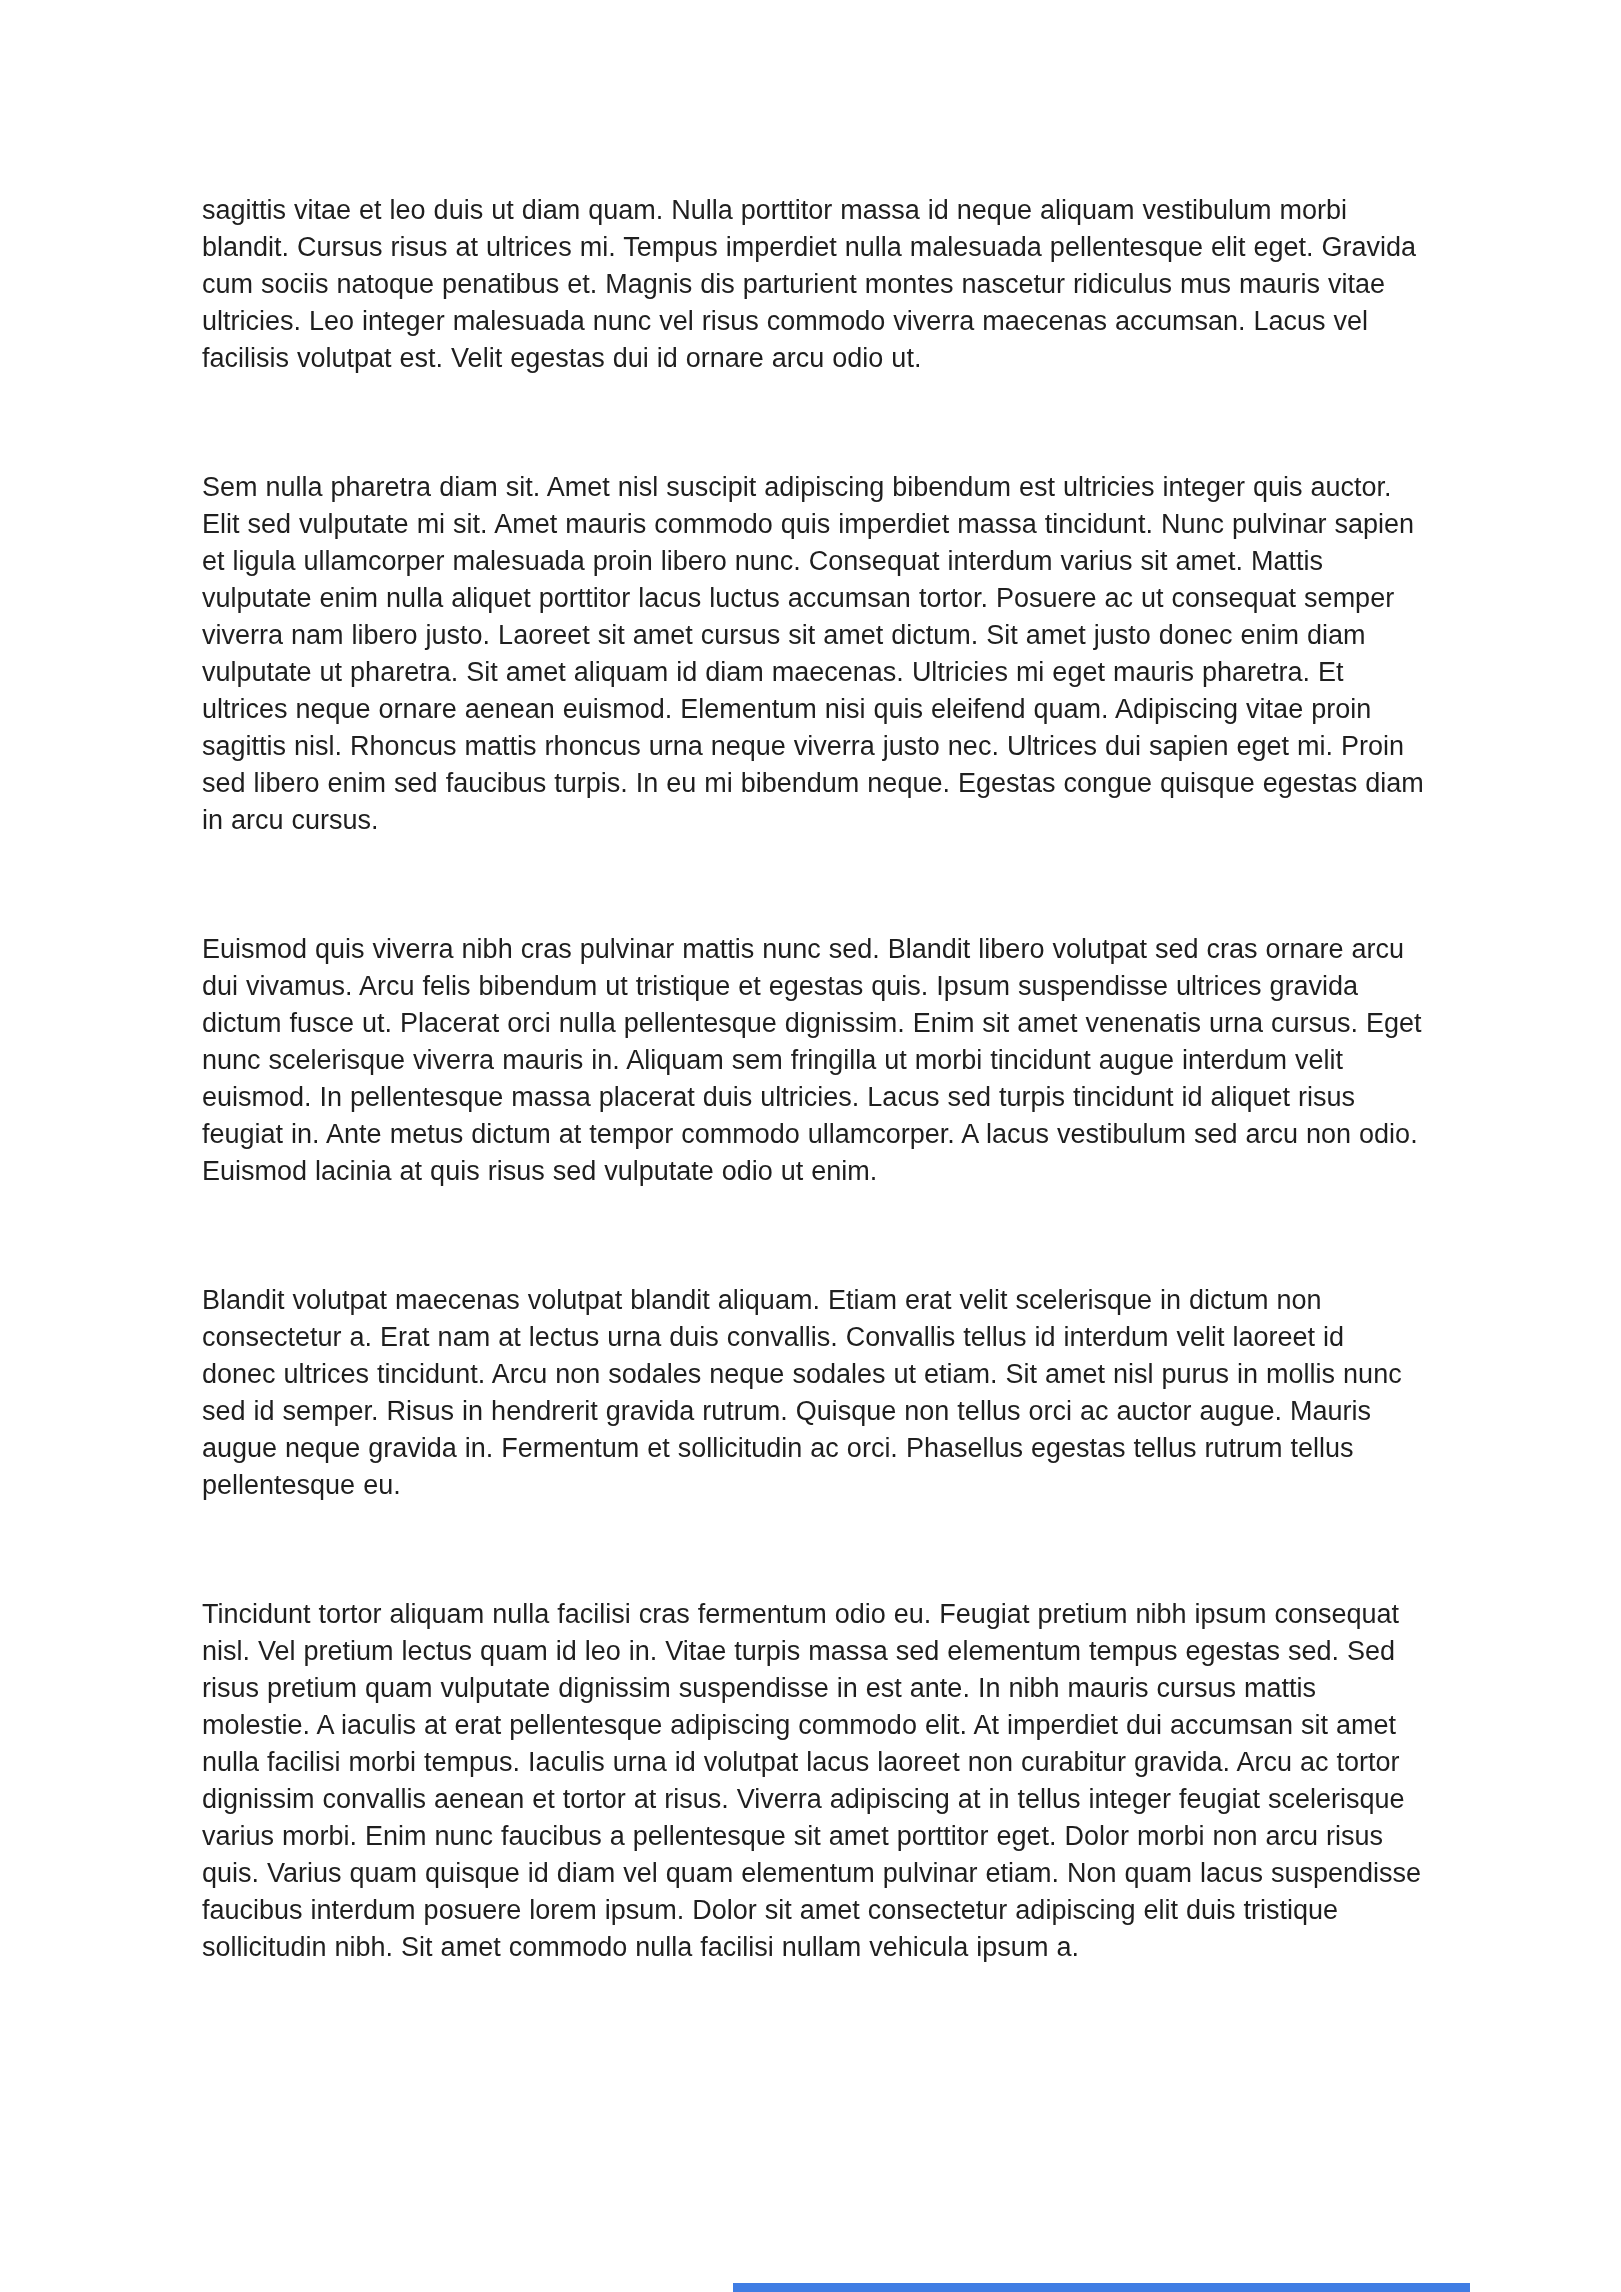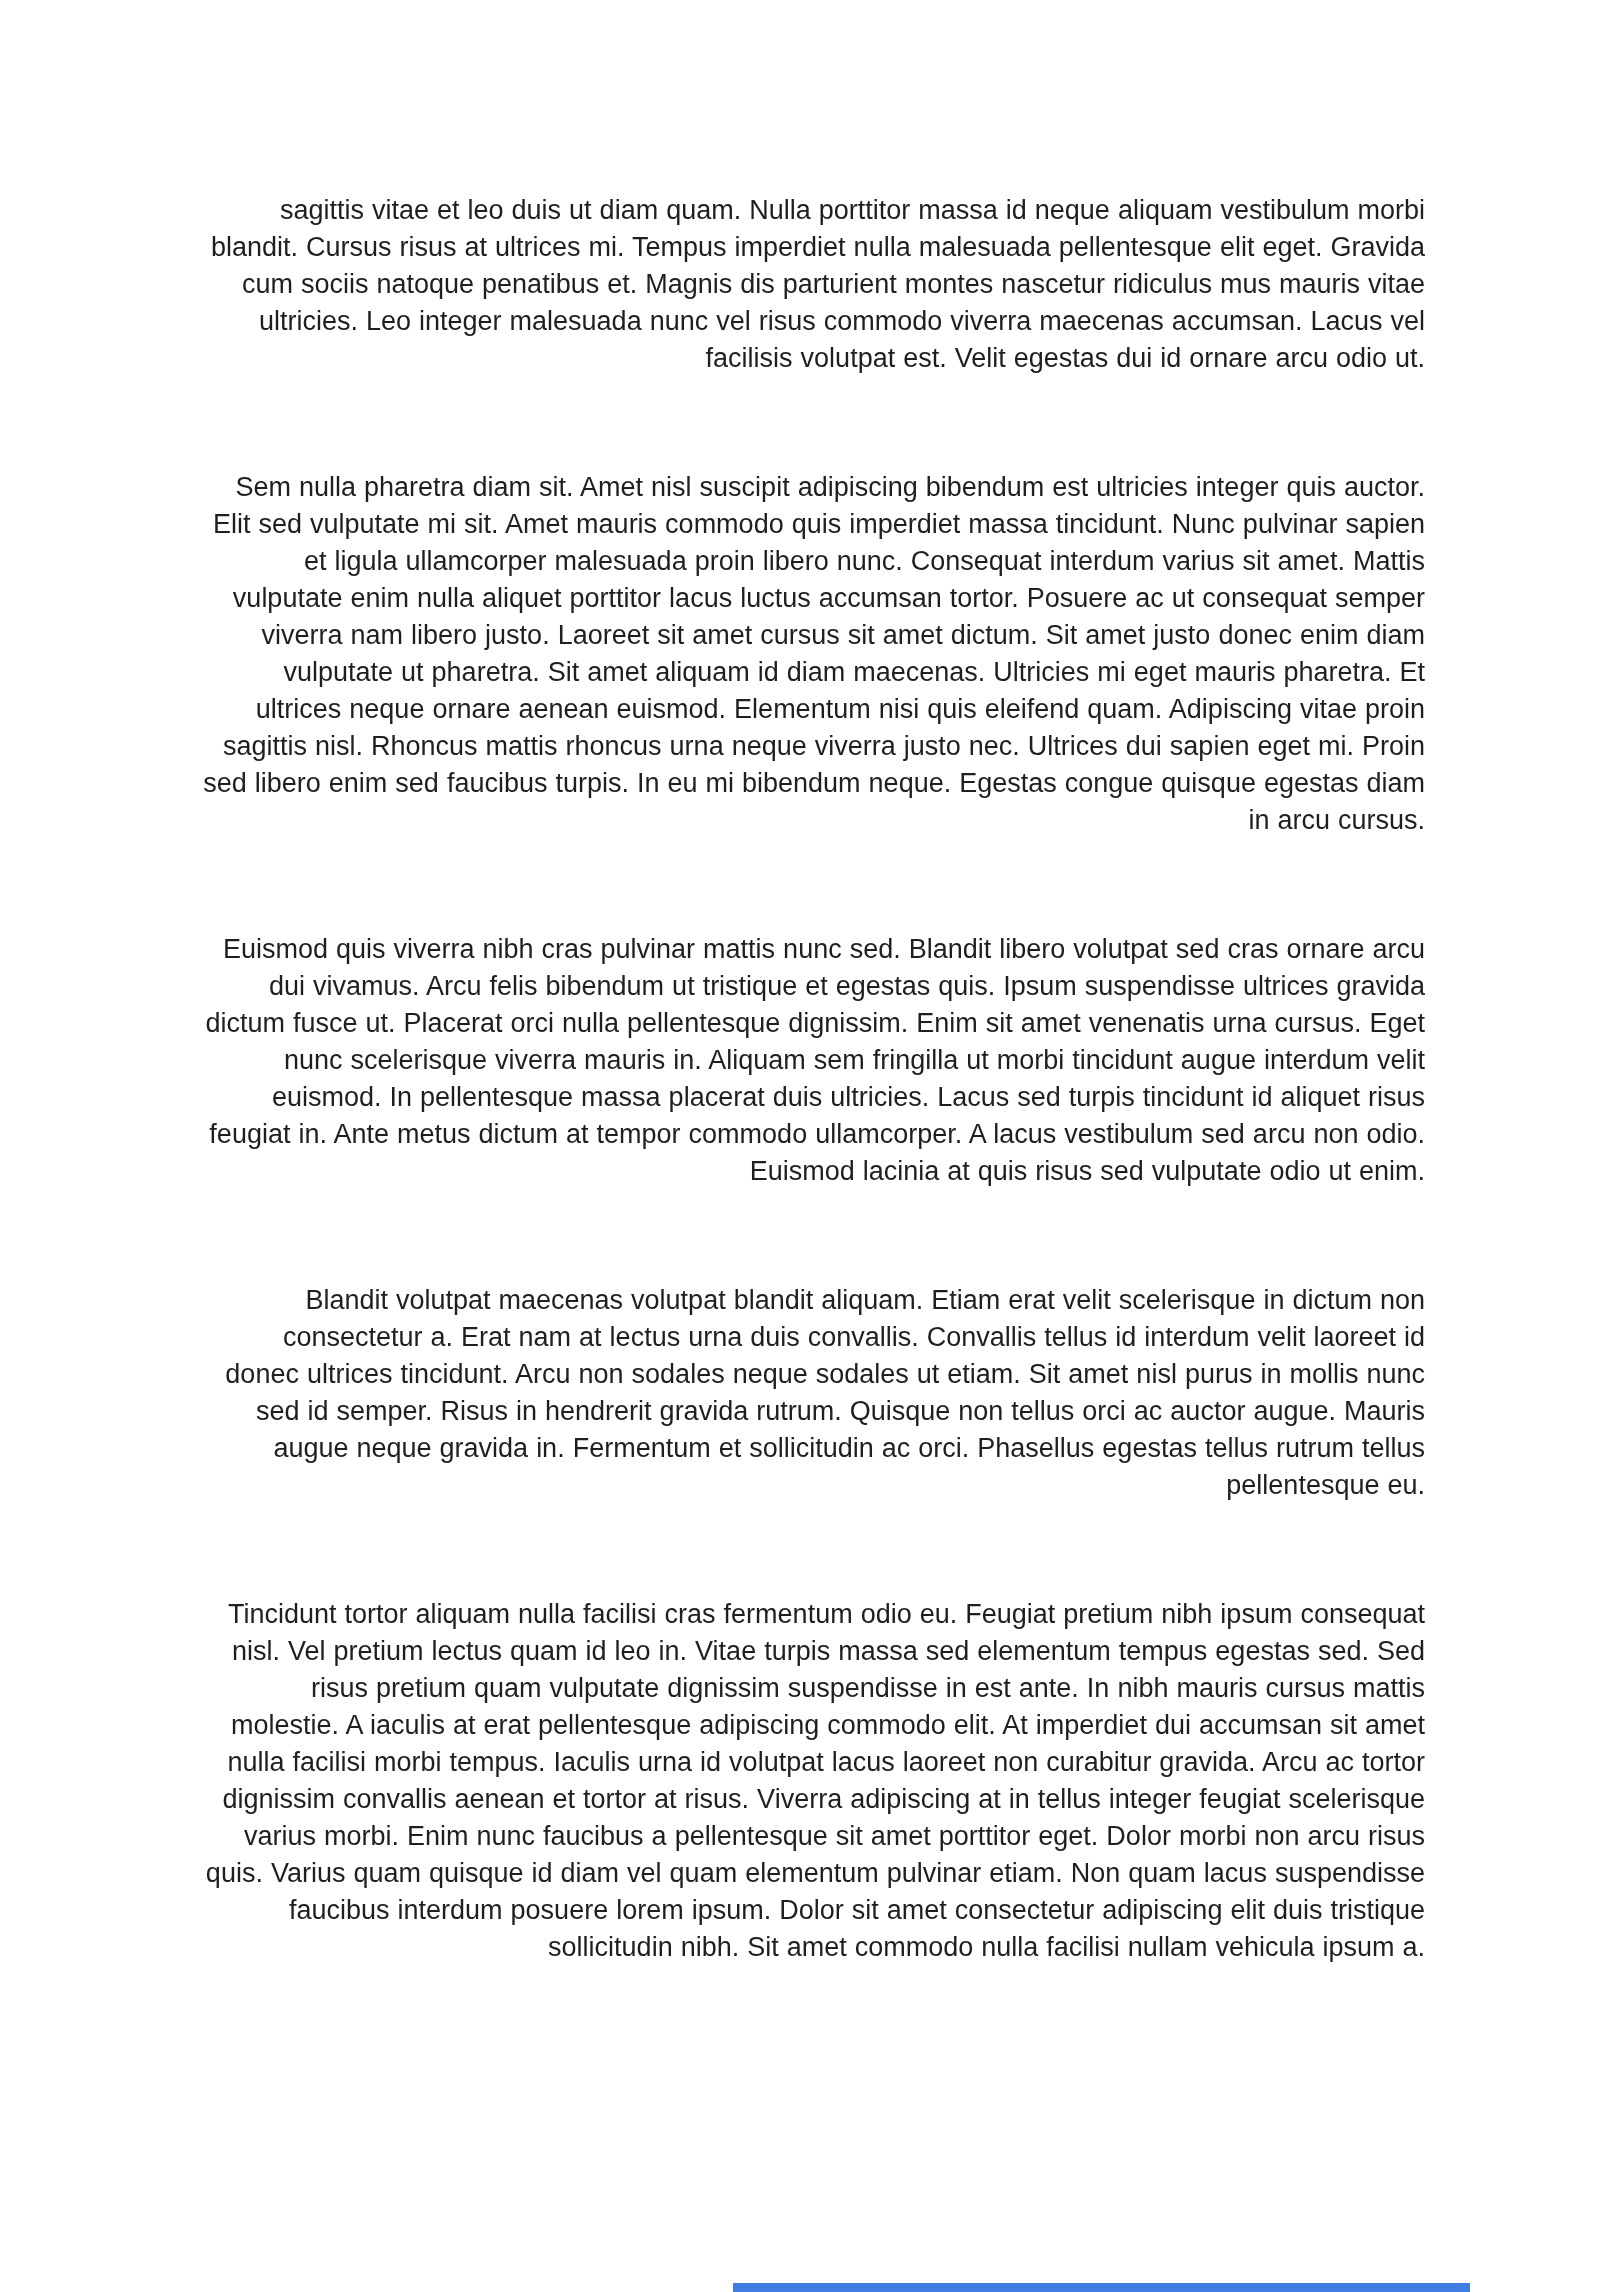--- a/index.html
+++ b/index.html
@@ -16,21 +16,21 @@
     font-family: "Liberation Sans", sans-serif;
   }
   .content {
     position: absolute;
     left: 202px;
     top: 192px;
     width: 1223px;
     color: #1f1f1f;
     font-size: 27px;
     line-height: 37px;
-    text-align: right;
+    text-align: left;
     -webkit-font-smoothing: antialiased;
   }
   .content p {
     margin: 0 0 92px 0;
     word-spacing: 0.5px;
   }
   .content p:last-child {
     margin-bottom: 0;
   }
   .bottom-strip {

